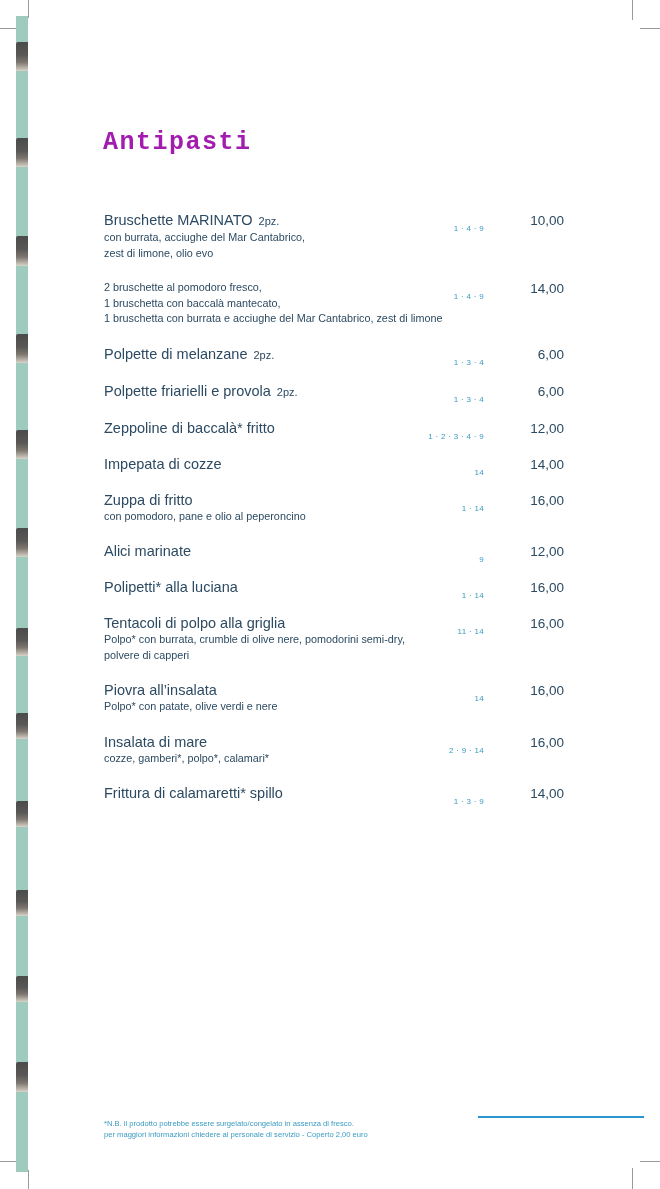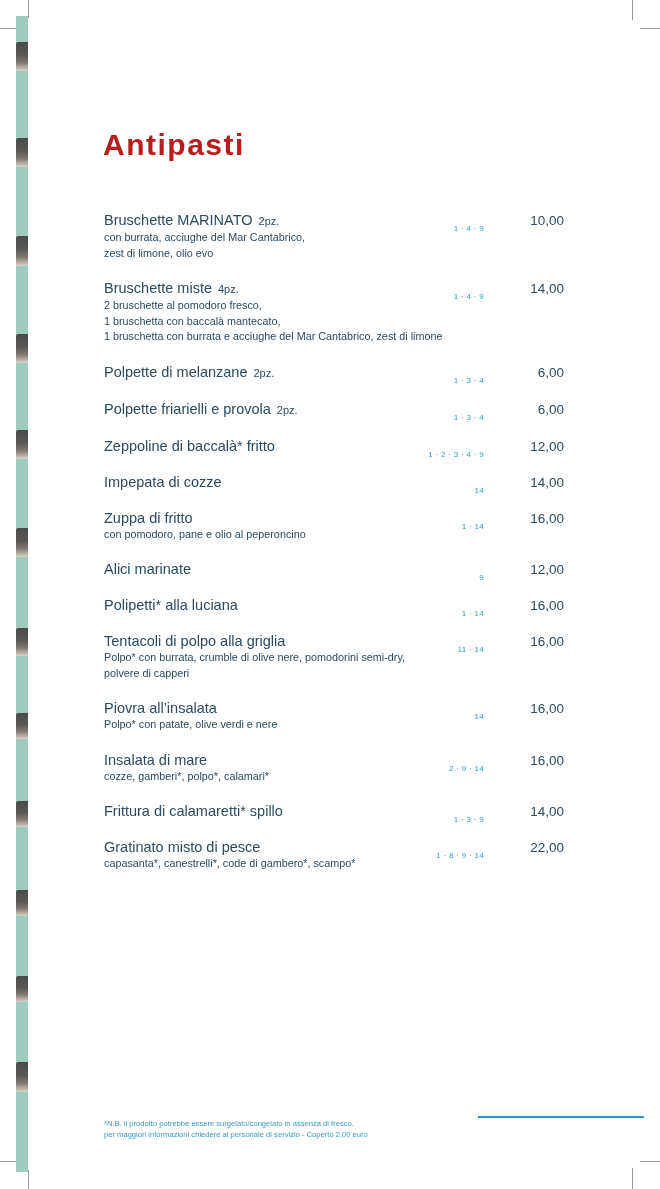--- a/index.html
+++ b/index.html
@@ -14,22 +14,23 @@
     position:absolute; left:16px; top:16px; width:12px; height:1156px;
     background:#9fcabe;
   }
   .rock {
     position:absolute; left:0; width:12px;
     background:linear-gradient(180deg,#4b4b4b 0%,#5a5856 45%,#7d7670 70%,#d9d3c8 100%);
     border-top-left-radius:2px;
   }
   .title {
     position:absolute; left:103px; top:128px;
-    font-size:30px; font-weight:bold; letter-spacing:1.5px;
-    color:#b91c1c;
+    font-size:25px; font-weight:bold; letter-spacing:1.5px;
+    color:#a21caf;
+    font-family:Liberation Mono, monospace;
   }
   .menu { position:absolute; left:104px; top:212px; width:470px; }
   .item { position:relative; margin-bottom:19px; }
   .name { font-size:14.5px; line-height:17px; color:#2c4a62; }
   .qty { font-size:11px; margin-left:6px; }
   .desc { font-size:10.8px; line-height:15.5px; color:#2c4a62; }
   .allergens {
     position:absolute; right:90px; top:12px; font-size:8px; color:#3a9bc2;
     letter-spacing:0.3px; white-space:nowrap;
   }
@@ -77,21 +78,20 @@
 
 <div class="menu" id="menu">
     <div class="item">
       <div class="name"><span>Bruschette MARINATO</span><span class="qty">2pz.</span></div>
       <div class="desc">con burrata, acciughe del Mar Cantabrico,</div>
       <div class="desc">zest di limone, olio evo</div>
       <div class="allergens">1 · 4 · 9</div>
       <div class="price">10,00</div>
     </div>
     <div class="item">
-      <div class="name"><span>Bruschette miste</span><span class="qty">4pz.</span></div>
       <div class="desc">2 bruschette al pomodoro fresco,</div>
       <div class="desc">1 bruschetta con baccalà mantecato,</div>
       <div class="desc">1 bruschetta con burrata e acciughe del Mar Cantabrico, zest di limone</div>
       <div class="allergens">1 · 4 · 9</div>
       <div class="price">14,00</div>
     </div>
     <div class="item">
       <div class="name"><span>Polpette di melanzane</span><span class="qty">2pz.</span></div>
       <div class="allergens">1 · 3 · 4</div>
       <div class="price">6,00</div>
@@ -144,25 +144,19 @@
       <div class="name"><span>Insalata di mare</span></div>
       <div class="desc">cozze, gamberi*, polpo*, calamari*</div>
       <div class="allergens">2 · 9 · 14</div>
       <div class="price">16,00</div>
     </div>
     <div class="item">
       <div class="name"><span>Frittura di calamaretti* spillo</span></div>
       <div class="allergens">1 · 3 · 9</div>
       <div class="price">14,00</div>
     </div>
-    <div class="item">
-      <div class="name"><span>Gratinato misto di pesce</span></div>
-      <div class="desc">capasanta*, canestrelli*, code di gambero*, scampo*</div>
-      <div class="allergens">1 · 8 · 9 · 14</div>
-      <div class="price">22,00</div>
-    </div>
   </div>
 
 <div class="footline"></div>
 <div class="footnote">
   <div>*N.B. il prodotto potrebbe essere surgelato/congelato in assenza di fresco.</div>
   <div>per maggiori informazioni chiedere al personale di servizio - Coperto 2,00 euro</div>
 </div>
 
 </body></html>

